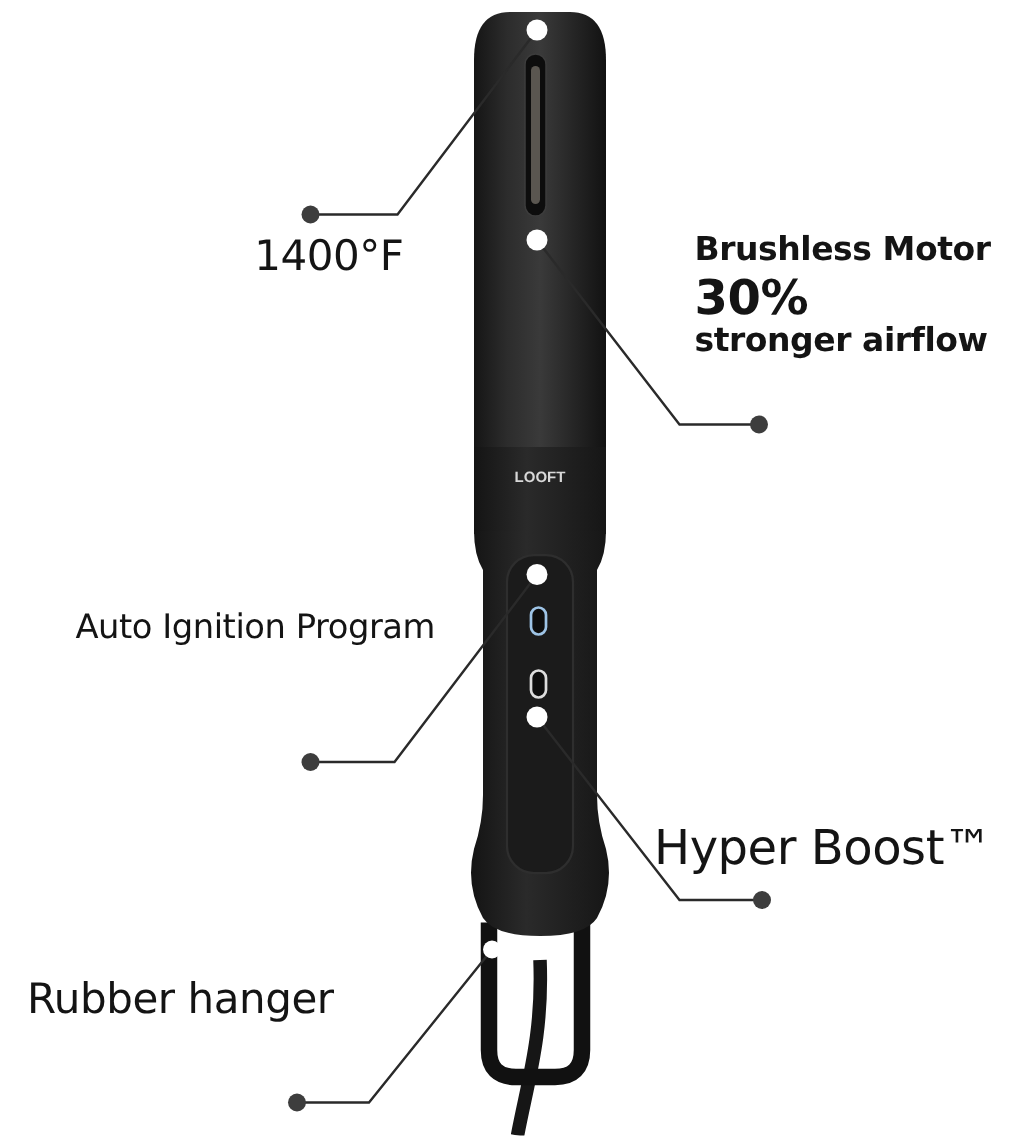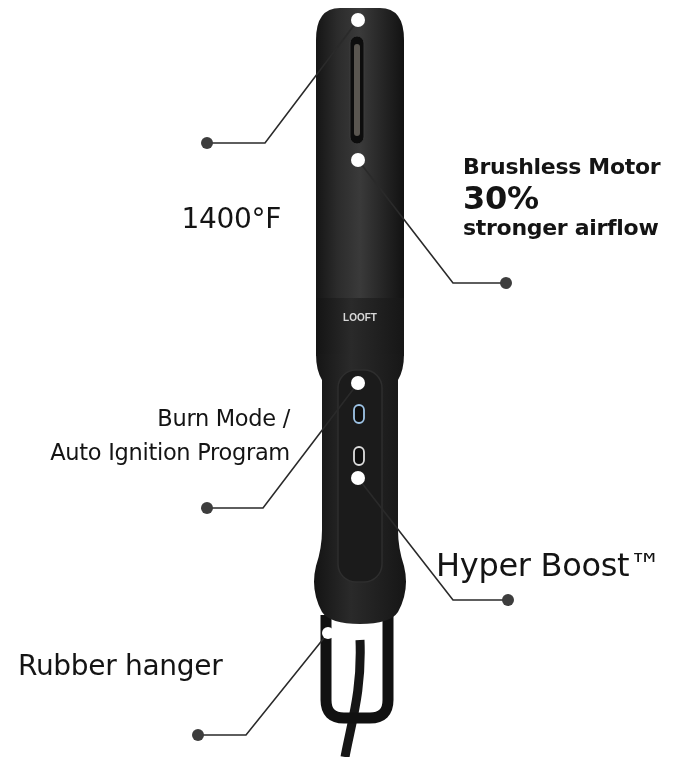--- a/index.html
+++ b/index.html
@@ -1,19 +1,19 @@
 <!DOCTYPE html>
 <html><head>
 <meta charset="utf-8">
 <style>
   html, body { margin: 0; padding: 0; background: #ffffff; }
   body { width: 679px; height: 757px; position: relative; overflow: hidden;
          font-family: "DejaVu Sans", sans-serif; color: #111; }
   .label { position: absolute; white-space: nowrap; line-height: 1.12; color: #141414; letter-spacing: -0.3px; }
-  .lbl-heat { right: 398px; top: 155px; text-align: right; font-size: 28px; margin-top: 48px; }
+  .lbl-heat { right: 410px; top: 155px; text-align: right; font-size: 28px; }
   .lbl-motor { left: 463px; top: 155px; font-size: 22px; font-weight: bold; }
   .lbl-motor .big { font-size: 32px; line-height: 1.15; display: block; }
   .lbl-burn { right: 389px; top: 402px; text-align: right; font-size: 22.5px; line-height: 1.5; }
   .lbl-boost { left: 436px; top: 548px; font-size: 32px; }
   .lbl-hanger { left: 18px; top: 650px; font-size: 28px; }
   .label span { display: block; }
   svg.art { position: absolute; left: 0; top: 0; }
 </style>
 </head>
 <body>
@@ -84,21 +84,20 @@
   <span>1400°F</span>
 </div>
 
 <div class="label lbl-motor">
   <span>Brushless Motor</span>
   <span class="big">30%</span>
   <span>stronger airflow</span>
 </div>
 
 <div class="label lbl-burn">
-  <span>Burn Mode /</span>
   <span>Auto Ignition Program</span>
 </div>
 
 <div class="label lbl-boost">
   <span>Hyper Boost™</span>
 </div>
 
 <div class="label lbl-hanger">
   <span>Rubber hanger</span>
 </div>

